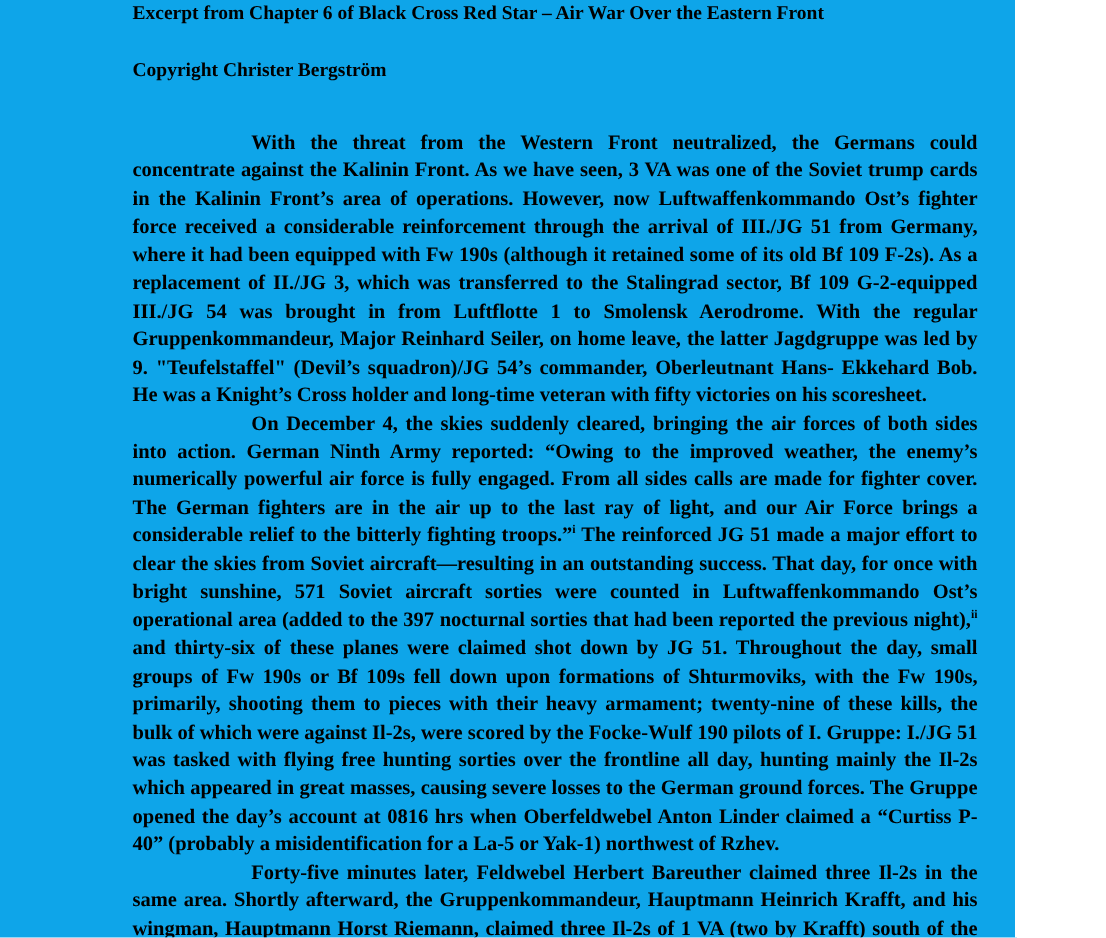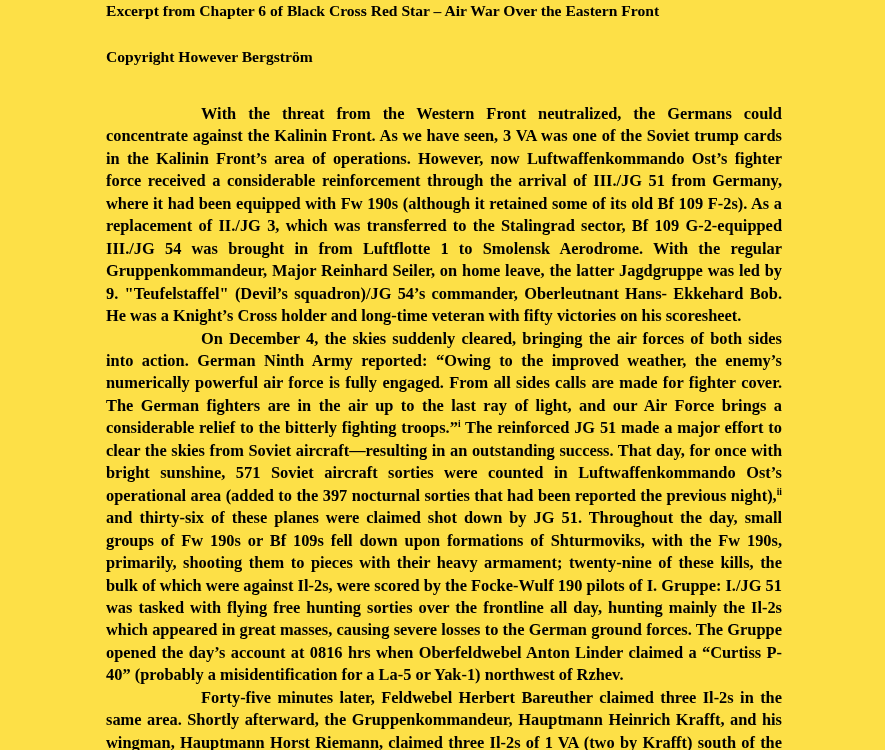--- a/index.html
+++ b/index.html
@@ -10,24 +10,24 @@
   }
   body {
     width: 885px;
     height: 750px;
     overflow: hidden;
     font-family: "Liberation Serif", "DejaVu Serif", serif;
     color: #000000;
   }
   .page {
     position: relative;
-    width: 885px;
+    width: 812px;
     height: 750px;
     overflow: hidden;
-    background: #fde047;
+    background: #0ea5e9;
   }
   .content {
     position: absolute;
     left: 106px;
     top: 0;
     width: 676px;
   }
   .heading {
     font-weight: bold;
     font-size: 15.6px;
@@ -64,21 +64,21 @@
   
 </style>
 </head>
 <body>
 
 <div class="page">
   <div class="content">
 
     <h1 class="heading heading-title">Excerpt from Chapter 6 of Black Cross Red Star – Air War Over the Eastern Front</h1>
 
-    <h2 class="heading heading-copyright">Copyright However Bergström</h2>
+    <h2 class="heading heading-copyright">Copyright Christer Bergström</h2>
 
     <div class="body-block">
 
       <p class="para">With the threat from the Western Front neutralized, the Germans could concentrate against the Kalinin Front. As we have seen, 3 VA was one of the Soviet trump cards in the Kalinin Front’s area of operations. However, now Luftwaffenkommando Ost’s fighter force received a considerable reinforcement through the arrival of III./JG 51 from Germany, where it had been equipped with Fw 190s (although it retained some of its old Bf 109 F-2s). As a replacement of II./JG 3, which was transferred to the Stalingrad sector, Bf 109 G-2-equipped III./JG 54 was brought in from Luftflotte 1 to Smolensk Aerodrome. With the regular Gruppenkommandeur, Major Reinhard Seiler, on home leave, the latter Jagdgruppe was led by 9. "Teufelstaffel" (Devil’s squadron)/JG 54’s commander, Oberleutnant Hans- Ekkehard Bob. He was a Knight’s Cross holder and long-time veteran with fifty victories on his scoresheet.</p>
 
       <p class="para"><span>On December 4, the skies suddenly cleared, bringing the air forces of both sides into action. German Ninth Army reported: “Owing to the improved weather, the enemy’s numerically powerful air force is fully engaged. From all sides calls are made for fighter cover. The German fighters are in the air up to the last ray of light, and our Air Force brings a considerable relief to the bitterly fighting troops.”</span><sup class="fn">i</sup><span> The reinforced JG 51 made a major effort to clear the skies from Soviet aircraft—resulting in an outstanding success. That day, for once with bright sunshine, 571 Soviet aircraft sorties were counted in Luftwaffenkommando Ost’s operational area (added to the 397 nocturnal sorties that had been reported the previous night),</span><sup class="fn">ii</sup><span> and thirty-six of these planes were claimed shot down by JG 51. Throughout the day, small groups of Fw 190s or Bf 109s fell down upon formations of Shturmoviks, with the Fw 190s, primarily, shooting them to pieces with their heavy armament; twenty-nine of these kills, the bulk of which were against Il-2s, were scored by the Focke-Wulf 190 pilots of I. Gruppe: I./JG 51 was tasked with flying free hunting sorties over the frontline all day, hunting mainly the Il-2s which appeared in great masses, causing severe losses to the German ground forces. The Gruppe opened the day’s account at 0816 hrs when Oberfeldwebel Anton Linder claimed a “Curtiss P-40” (probably a misidentification for a La-5 or Yak-1) northwest of Rzhev.</span></p>
 
       <p class="para">Forty-five minutes later, Feldwebel Herbert Bareuther claimed three Il-2s in the same area. Shortly afterward, the Gruppenkommandeur, Hauptmann Heinrich Krafft, and his wingman, Hauptmann Horst Riemann, claimed three Il-2s of 1 VA (two by Krafft) south of the Rzhev Bulge, 40 kilometers northeast of Vyazma. Meanwhile, a Soviet attempt to attack the German air base at Dugino in the middle of the Rzhev Bulge backfired as 2./JG 51 scrambled and shot down three Il-2s and one of the escort fighters. Shortly thereafter, the same Staffel</p>
 
     </div>

